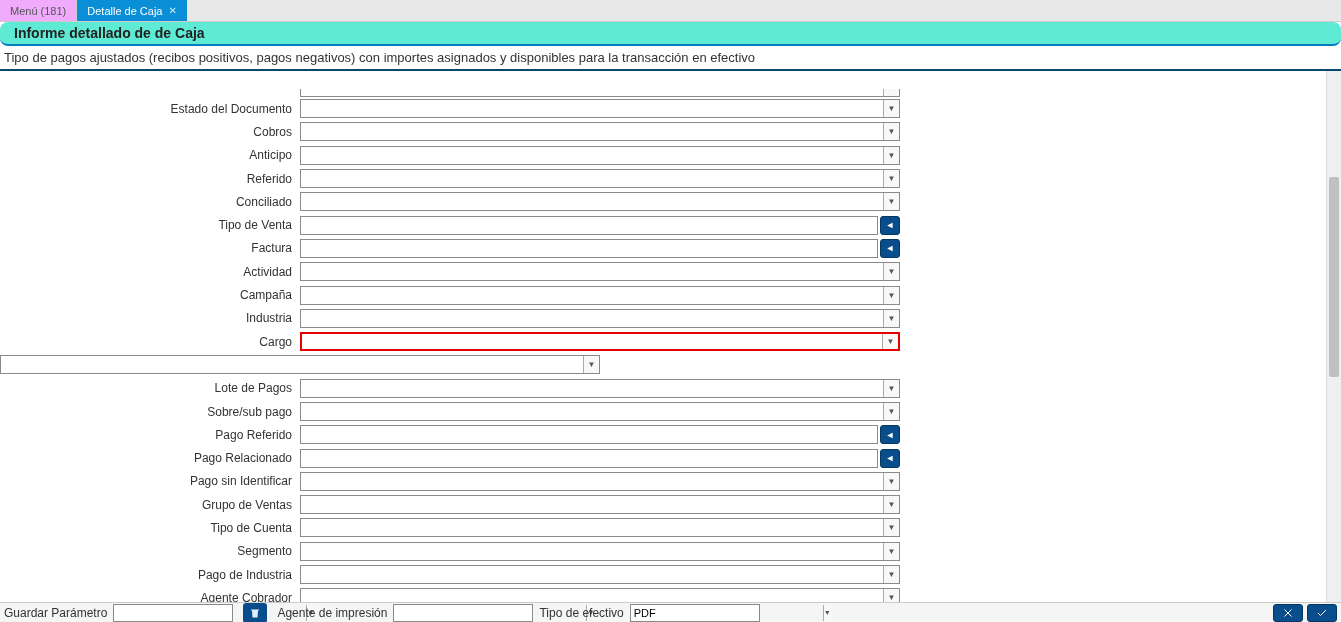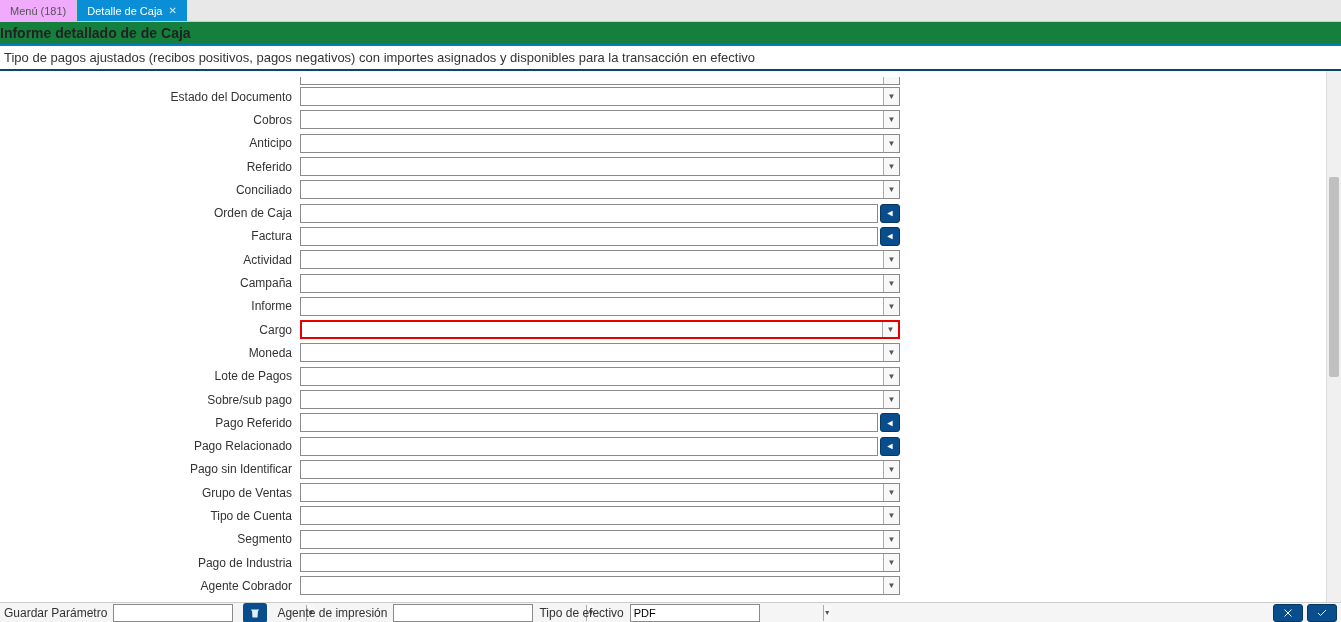--- a/index.html
+++ b/index.html
@@ -5,32 +5,32 @@
 * { box-sizing: border-box; margin: 0; padding: 0; }
 html, body { width: 100%; height: 100%; font-family: Arial, sans-serif; font-size: 12px; color: #333; overflow: hidden; }
 body { display: flex; flex-direction: column; }
 
 .tab-bar { background: #e8e8e8; border-bottom: 1px solid #ccc; display: flex; height: 22px; align-items: stretch; }
 .tab { padding: 3px 10px; font-size: 11px; display: flex; align-items: center; border-right: 1px solid #ccc; cursor: pointer; }
 .tab.inactive { background: #f0abfc; color: #555; }
 .tab.active { background: #0a8fd6; color: #fff; border-right: none; }
 .tab-close { margin-left: 6px; font-size: 10px; cursor: pointer; opacity: 0.8; }
 
-.header-bar { padding: 3px 0; border-bottom: 2px solid #047cc0; background: #15803d; }
+.header-bar { padding: 3px 14px; border-bottom: 2px solid #047cc0; background: #5eead4; border-radius: 8px; }
 .page-title { font-weight: bold; font-size: 14px; color: #222; }
 
 .subtitle-bar { padding: 4px 4px; background: #fff; }
 .subtitle { font-size: 13px; color: #333; }
 
 .content-wrapper { flex: 1; position: relative; border-top: 2px solid #06486b; overflow: hidden; }
 .scroll-area { position: absolute; top: 0; left: 0; right: 15px; bottom: 0; overflow: hidden; background: #fff; }
 .scrollbar { position: absolute; right: 0; top: 0; bottom: 0; width: 15px; background: #f0f0f0; border-left: 1px solid #ddd; }
 .scroll-thumb { position: absolute; left: 2px; right: 2px; top: 20%; height: 200px; background: #c0c0c0; border-radius: 2px; }
 
-.form-rows { padding-top: 6px; }
+.form-rows { padding-top: 18px; }
 .form-row { display: flex; align-items: center; height: 23.3px; }
 .row-label { width: 300px; text-align: right; padding-right: 8px; font-size: 12px; color: #333; }
 .row-control { width: 600px; display: flex; align-items: center; position: relative; }
 
 .combo { flex: 1; height: 19px; border: 1px solid #8a8a8a; background: #fff; display: flex; align-items: center; }
 .combo-arrow { width: 16px; height: 100%; border-left: 1px solid #aaa; background: #f8f8f8; display: flex; align-items: center; justify-content: center; font-size: 8px; color: #555; cursor: pointer; }
 .combo-input { flex: 1; height: 100%; border: none; outline: none; padding: 0 4px; font-size: 12px; background: transparent; }
 
 .combo.error { border: 2px solid #e60000; }
 
@@ -137,21 +137,21 @@
         <div class="row-label">Conciliado</div>
         <div class="row-control">
           <div class="combo">
             <input class="combo-input" value="" style="">
             <div class="combo-arrow">▼</div>
           </div>
         </div>
       </div>
 
       <div class="form-row">
-        <div class="row-label">Orden de Caja</div>
+        <div class="row-label">Tipo de Venta</div>
         <div class="row-control">
           <div class="combo" style="flex:1">
             <input class="combo-input" value="" style="">
           </div>
           <div class="lookup-btn">
             <span>◄</span>
           </div>
         </div>
       </div>
 
@@ -181,41 +181,40 @@
         <div class="row-label">Campaña</div>
         <div class="row-control">
           <div class="combo">
             <input class="combo-input" value="" style="">
             <div class="combo-arrow">▼</div>
           </div>
         </div>
       </div>
 
       <div class="form-row">
-        <div class="row-label">Informe</div>
+        <div class="row-label">Industria</div>
         <div class="row-control">
           <div class="combo">
             <input class="combo-input" value="" style="">
             <div class="combo-arrow">▼</div>
           </div>
         </div>
       </div>
 
       <div class="form-row">
         <div class="row-label">Cargo</div>
         <div class="row-control">
           <div class="combo error">
             <input class="combo-input" value="" style="">
             <div class="combo-arrow">▼</div>
           </div>
         </div>
       </div>
 
       <div class="form-row">
-        <div class="row-label">Moneda</div>
         <div class="row-control">
           <div class="combo">
             <input class="combo-input" value="" style="">
             <div class="combo-arrow">▼</div>
           </div>
         </div>
       </div>
 
       <div class="form-row">
         <div class="row-label">Lote de Pagos</div>

